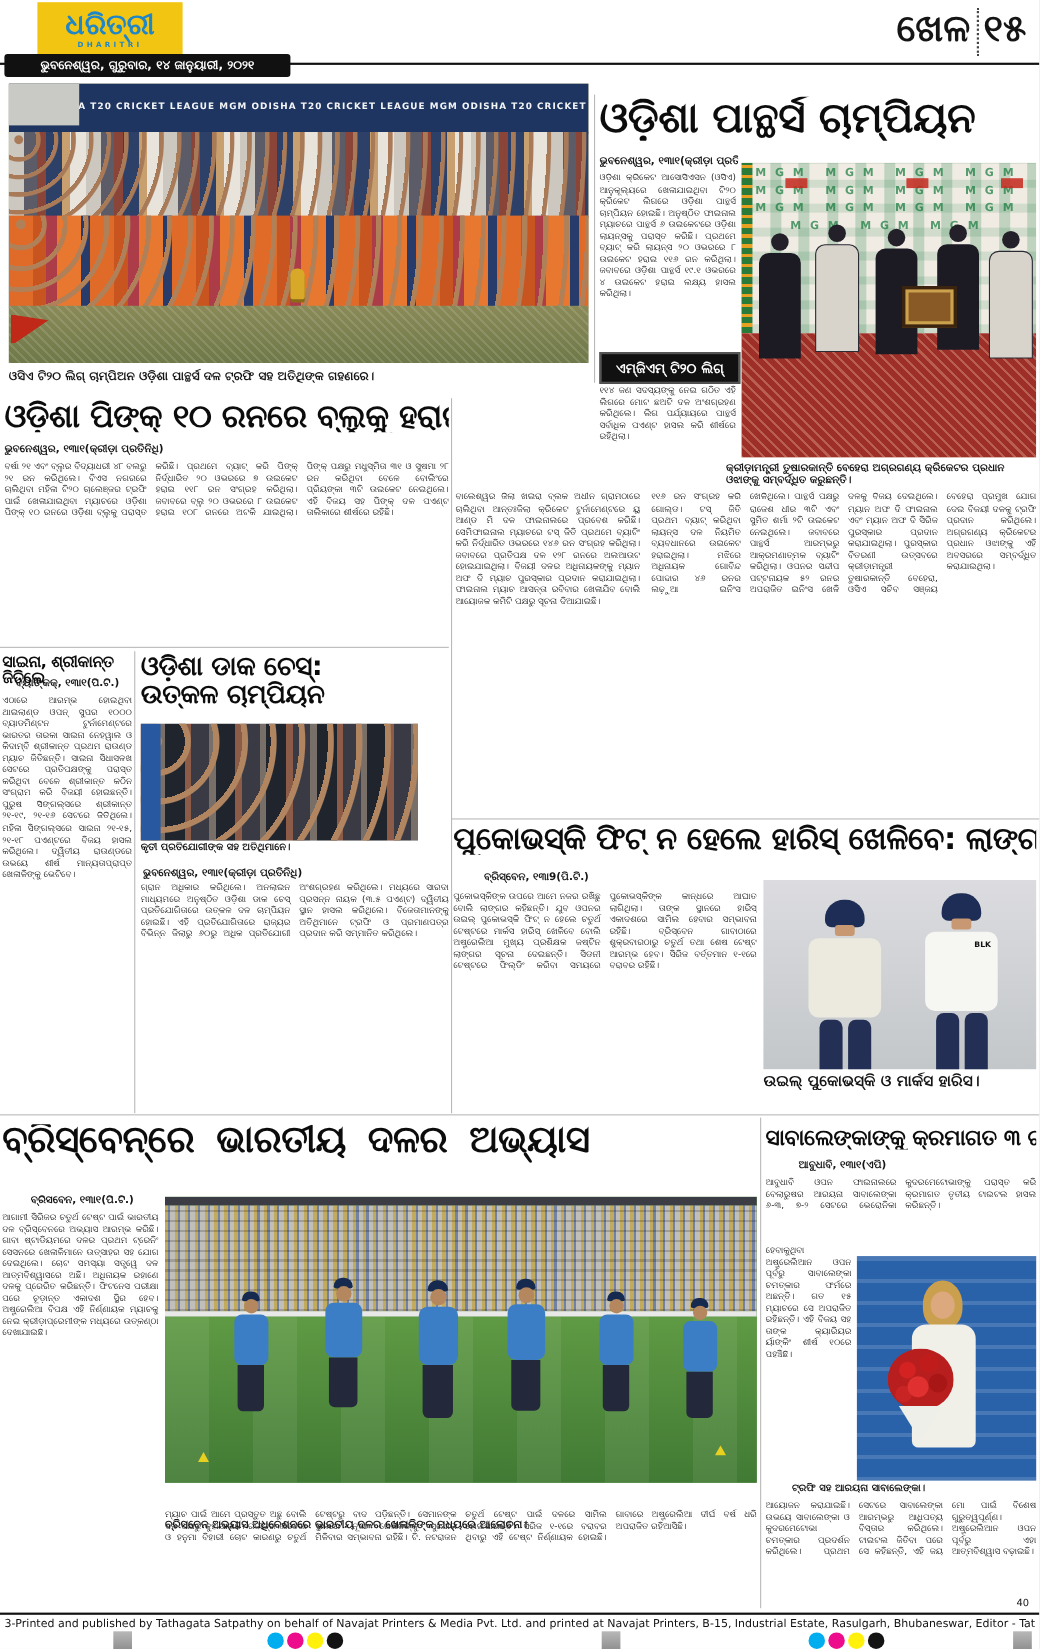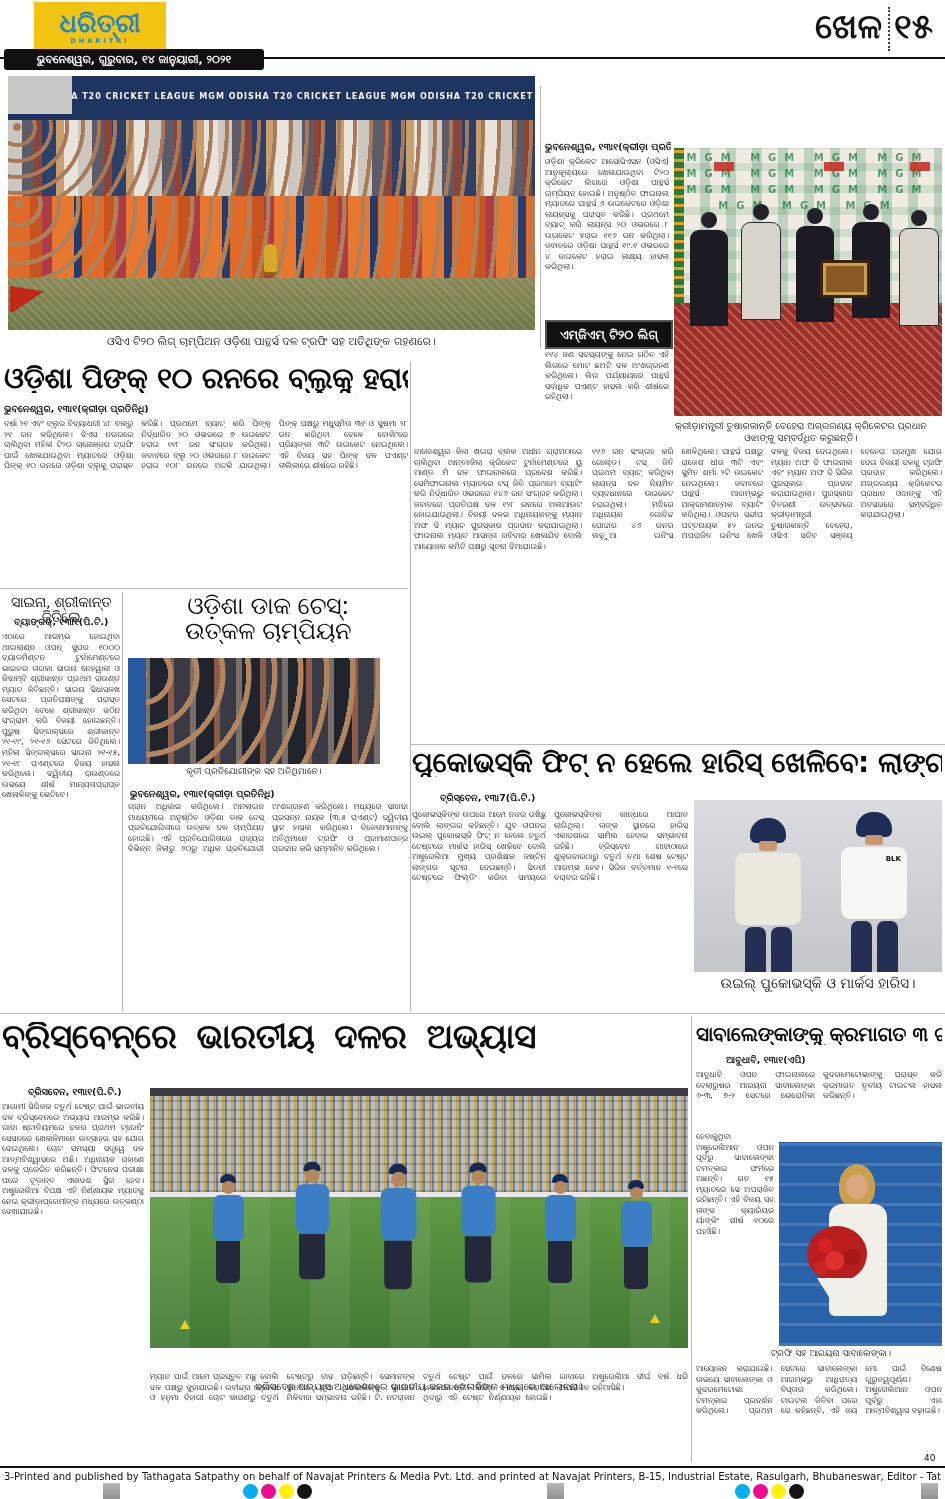--- a/index.html
+++ b/index.html
@@ -14,21 +14,21 @@
   .date-bar{left:4px;top:49px;width:260px;height:21px;background:#111;color:#fff;font-size:11px;font-weight:bold;
             display:flex;align-items:center;justify-content:center;border-radius:3px;white-space:nowrap;overflow:hidden;}
   .section-name{left:770px;top:6px;width:112px;font-size:34px;font-weight:bold;text-align:right;line-height:1.2;white-space:nowrap;overflow:hidden;}
   .page-num{left:894px;top:6px;width:50px;font-size:34px;font-weight:bold;line-height:1.2;white-space:nowrap;overflow:hidden;}
   .dot-div{left:888px;top:7px;height:44px;border-left:2px dotted #444;}
   
   .headline{font-weight:bold;color:#0c0c0c;line-height:1.05;white-space:nowrap;overflow:hidden;letter-spacing:-0.5px;}
   .headline.wrap{white-space:normal;}
   .dateline{font-size:9.5px;font-weight:bold;white-space:nowrap;overflow:hidden;}
   .body-text{font-size:8px;line-height:1.32;text-align:justify;color:#222;overflow:hidden;column-gap:8px;}
-  .caption{font-weight:normal;text-align:center;overflow:hidden;}
+  .caption{font-weight:bold;overflow:hidden;}
   .vrule{width:1px;background:#b9b9b9;}
   .hrule{height:1px;background:#b9b9b9;}
   .c2{column-count:2}.c3{column-count:3}.c4{column-count:4}
   
   .photo{overflow:hidden;}
   
   .tp{background:#8d8d6b;}
   .tp-banner{position:absolute;left:0;top:0;width:100%;height:46px;background:#1d3560;}
   .tp-banner-text{position:absolute;left:0;top:16px;width:100%;text-align:center;color:#fff;font-size:8px;font-weight:bold;letter-spacing:1px;white-space:nowrap;overflow:hidden;opacity:.95;}
   .tp-sky{position:absolute;left:0;top:0;width:64px;height:38px;background:#c9c9c5;}
@@ -132,20 +132,21 @@
     <div class="tp-crowd"></div>
     <div class="tp-players"></div>
     <div class="tp-grass"></div>
     <div class="tp-flag"></div>
     <div class="tp-trophy"></div>
   </div>
   <div class="abs caption" style="left:8px;top:335px;width:527px;font-size:11px;">ଓସିଏ ଟି୨୦ ଲିଗ୍ ଚାମ୍ପିଅନ ଓଡ଼ିଶା ପାନ୍ଥର୍ସ ଦଳ ଟ୍ରଫି ସହ ଅତିଥିଙ୍କ ଗହଣରେ।</div>
 
   <div class="abs vrule" style="left:540px;top:86px;height:262px;"></div>
 
+  <div class="abs headline" style="left:545px;top:88px;width:397px;font-size:38px;">ଓଡ଼ିଶା ପାନ୍ଥର୍ସ ଚାମ୍ପିୟନ</div>
   <div class="abs dateline" style="left:545px;top:141px;width:126px;">ଭୁବନେଶ୍ୱର, ୧୩ା୧(କ୍ରୀଡ଼ା ପ୍ରତିନିଧି)</div>
   <div class="abs body-text" style="left:545px;top:157px;width:124px;height:160px;">ଓଡ଼ିଶା କ୍ରିକେଟ ଆସୋସିଏସନ (ଓସିଏ) ଆନୁକୂଲ୍ୟରେ ଖେଳାଯାଇଥିବା ଟି୨୦ କ୍ରିକେଟ ଲିଗରେ ଓଡ଼ିଶା ପାନ୍ଥର୍ସ ଚାମ୍ପିୟନ ହୋଇଛି। ଅନୁଷ୍ଠିତ ଫାଇନାଲ ମ୍ୟାଚରେ ପାନ୍ଥର୍ସ ୬ ଉଇକେଟରେ ଓଡ଼ିଶା ଲାୟନ୍ସକୁ ପରାସ୍ତ କରିଛି। ପ୍ରଥମେ ବ୍ୟାଟ୍ କରି ଲାୟନ୍ସ ୨୦ ଓଭରରେ ୮ ଉଇକେଟ ହରାଇ ୧୧୬ ରନ କରିଥିଲା। ଜବାବରେ ଓଡ଼ିଶା ପାନ୍ଥର୍ସ ୧୯.୧ ଓଭରରେ ୪ ଉଇକେଟ ହରାଇ ଲକ୍ଷ୍ୟ ହାସଲ କରିଥିଲା।</div>
   <div class="abs hl-box" style="left:545px;top:320px;width:124px;height:25px;font-size:12.5px;">ଏମ୍ଜିଏମ୍ ଟି୨୦ ଲିଗ୍</div>
   <div class="abs body-text" style="left:545px;top:350px;width:124px;height:92px;">୧୧୪ ଜଣ ସଦସ୍ୟଙ୍କୁ ନେଇ ଗଠିତ ଏହି ଲିଗରେ ମୋଟ ଛଅଟି ଦଳ ଅଂଶଗ୍ରହଣ କରିଥିଲେ। ଲିଗ ପର୍ଯ୍ୟାୟରେ ପାନ୍ଥର୍ସ ସର୍ବାଧିକ ପଏଣ୍ଟ ହାସଲ କରି ଶୀର୍ଷରେ ରହିଥିଲା।</div>
 
   <div class="abs photo" style="left:674px;top:148px;width:268px;height:268px;background:#efe9df;">
     <div class="ap-top"></div>
     <div class="ap-text">MGM MGM MGM MGM MGM MGM MGM MGM MGM MGM MGM MGM MGM MGM MGM</div>
     <div class="ap-garland"></div>
     <div class="fanred" style="left:40px;top:14px;"></div>
@@ -198,21 +199,21 @@
   </div>
   <div class="abs photo chess-ph" style="left:128px;top:658px;width:252px;height:106px;">
     <div class="chess-strip"></div>
   </div>
   <div class="abs caption" style="left:128px;top:766px;width:252px;font-size:9px;">କୃତୀ ପ୍ରତିଯୋଗୀଙ୍କ ସହ ଅତିଥିମାନେ।</div>
   <div class="abs dateline" style="left:130px;top:788px;width:160px;">ଭୁବନେଶ୍ୱର, ୧୩ା୧(କ୍ରୀଡ଼ା ପ୍ରତିନିଧି)</div>
   <div class="abs body-text c2" style="left:128px;top:802px;width:280px;height:206px;">ଗ୍ରାନ ଅଧିକାର କରିଥିଲେ। ଅନଲାଇନ ମାଧ୍ୟମରେ ଅନୁଷ୍ଠିତ ଓଡ଼ିଶା ଡାକ ଚେସ୍ ପ୍ରତିଯୋଗିତାରେ ଉତ୍କଳ ଦଳ ଚାମ୍ପିୟନ ହୋଇଛି। ଏହି ପ୍ରତିଯୋଗିତାରେ ରାଜ୍ୟର ବିଭିନ୍ନ ଜିଲାରୁ ୬୦ରୁ ଅଧିକ ପ୍ରତିଯୋଗୀ ଅଂଶଗ୍ରହଣ କରିଥିଲେ। ମଧ୍ୟରେ ସାରଦା ପ୍ରସନ୍ନ ନାୟକ (୩.୫ ପଏଣ୍ଟ) ଦ୍ୱିତୀୟ ସ୍ଥାନ ହାସଲ କରିଥିଲେ। ବିଜେତାମାନଙ୍କୁ ଅତିଥିମାନେ ଟ୍ରଫି ଓ ପ୍ରମାଣପତ୍ର ପ୍ରଦାନ କରି ସମ୍ମାନିତ କରିଥିଲେ।</div>
 
   <div class="abs hrule" style="left:410px;top:744px;width:535px;"></div>
   <div class="abs headline" style="left:412px;top:748px;width:530px;font-size:28px;">ପୁକୋଭସ୍କି ଫିଟ୍ ନ ହେଲେ ହାରିସ୍ ଖେଳିବେ: ଲାଙ୍ଗର</div>
-  <div class="abs dateline" style="left:440px;top:792px;width:150px;">ବ୍ରିସ୍ବେନ, ୧୩ା7(ପି.ଟି.)</div>
+  <div class="abs dateline" style="left:440px;top:792px;width:150px;">ବ୍ରିସ୍ବେନ, ୧୩ା9(ପି.ଟି.)</div>
   <div class="abs body-text c2" style="left:412px;top:810px;width:276px;height:198px;">ପୁକୋଭସ୍କିଙ୍କ ଉପରେ ଆମେ ନଜର ରଖିଛୁ ବୋଲି ଲାଙ୍ଗର କହିଛନ୍ତି। ଯୁବ ଓପନର ଉଇଲ୍ ପୁକୋଭସ୍କି ଫିଟ୍ ନ ହେଲେ ଚତୁର୍ଥ ଟେଷ୍ଟରେ ମାର୍କସ ହାରିସ୍ ଖେଳିବେ ବୋଲି ଅଷ୍ଟ୍ରେଲିଆ ମୁଖ୍ୟ ପ୍ରଶିକ୍ଷକ ଜଷ୍ଟିନ ଲାଙ୍ଗର ସୂଚନା ଦେଇଛନ୍ତି। ସିଡନୀ ଟେଷ୍ଟରେ ଫିଲ୍ଡିଂ କରିବା ସମୟରେ ପୁକୋଭସ୍କିଙ୍କ କାନ୍ଧରେ ଆଘାତ ଲାଗିଥିଲା। ତାଙ୍କ ସ୍ଥାନରେ ହାରିସ୍ ଏକାଦଶରେ ସାମିଲ ହେବାର ସମ୍ଭାବନା ରହିଛି। ବ୍ରିସ୍ବେନ ଗାବାଠାରେ ଶୁକ୍ରବାରଠାରୁ ଚତୁର୍ଥ ତଥା ଶେଷ ଟେଷ୍ଟ ଆରମ୍ଭ ହେବ। ସିରିଜ ବର୍ତ୍ତମାନ ୧-୧ରେ ବରାବର ରହିଛି।</div>
   <div class="abs photo puc-ph" style="left:694px;top:800px;width:248px;height:172px;">
     <div class="batsman" style="left:28px;top:18px;">
       <div class="helmet"></div>
       <div class="face"></div>
       <div class="shirt cream"></div>
       <div class="pads">
           <div class="pad"></div>
           <div class="pad"></div>
         </div>

